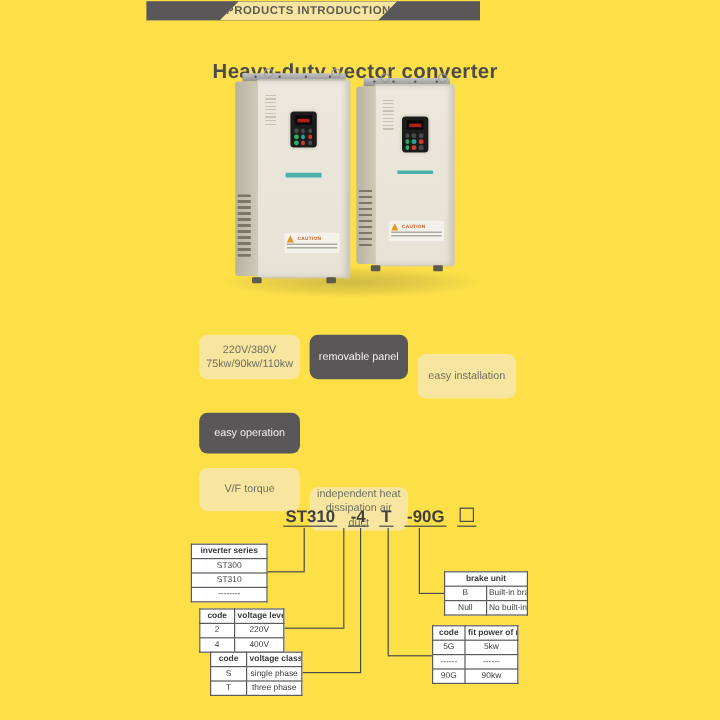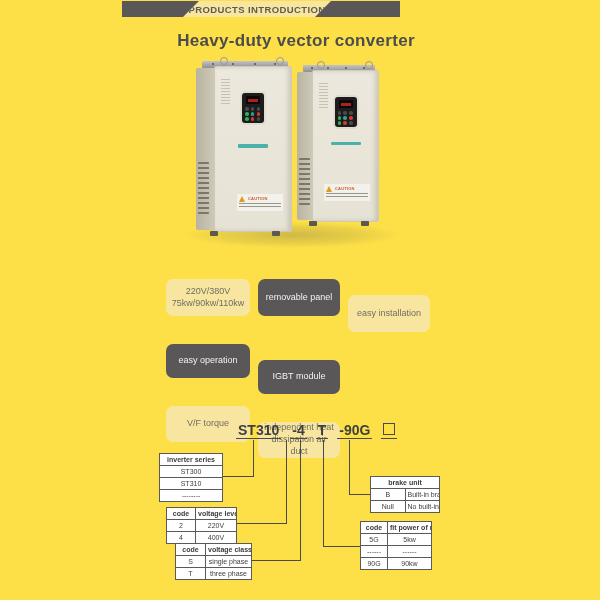--- a/index.html
+++ b/index.html
@@ -7,21 +7,21 @@
   .page{position:relative;width:600px;height:600px;background:#fde047;overflow:hidden;}
 
   
   .banner-bar{position:absolute;left:122px;top:1px;width:278px;height:16px;background:#595757;}
   .banner-ribbon{position:absolute;left:183px;top:1px;width:148px;height:16px;background:#f8e6a0;
     clip-path:polygon(16px 0,100% 0,calc(100% - 16px) 100%,0 100%);
     display:flex;align-items:center;justify-content:center;}
   .banner-ribbon span{font-size:9.5px;font-weight:bold;color:#5c5a54;letter-spacing:.4px;}
 
   
-  .page-title{position:absolute;left:0;top:31px;width:592px;text-align:center;
+  .page-title{position:absolute;left:0;top:50px;width:592px;text-align:center;
     font-size:17px;font-weight:bold;color:#4c4c4c;letter-spacing:.3px;}
 
   
   .product{position:absolute;left:0;top:60px;width:600px;height:190px;}
   .shadow{position:absolute;left:185px;top:162px;width:215px;height:26px;border-radius:50%;
     background:radial-gradient(ellipse at center, rgba(90,85,70,.28) 0%, rgba(90,85,70,.12) 45%, rgba(90,85,70,0) 72%);}
   .unit{position:absolute;}
   .unit-back{left:297px;top:10px;width:82px;height:152px;}
   .unit-front{left:196px;top:6px;width:96px;height:166px;}
   .side{position:absolute;left:0;top:2px;bottom:2px;width:19px;background:linear-gradient(90deg,#b9b3a2,#cfc9b8);border-radius:2px 0 0 2px;}
@@ -185,21 +185,20 @@
 
   <div class="features">
     <div class="tag-row r0">
       <div class="tag yellow c0">220V/380V
 75kw/90kw/110kw</div>
       <div class="tag dark c1">removable panel</div>
       <div class="tag yellow c2">easy installation</div>
     </div>
     <div class="tag-row r1">
       <div class="tag dark c0">easy operation</div>
-      <div class="tag dark c2">IGBT module</div>
     </div>
     <div class="tag-row r2">
       <div class="tag yellow c0">V/F torque</div>
       <div class="tag yellow c2">independent heat
 dissipation air duct</div>
     </div>
   </div>
 
   <div class="diagram">
 

